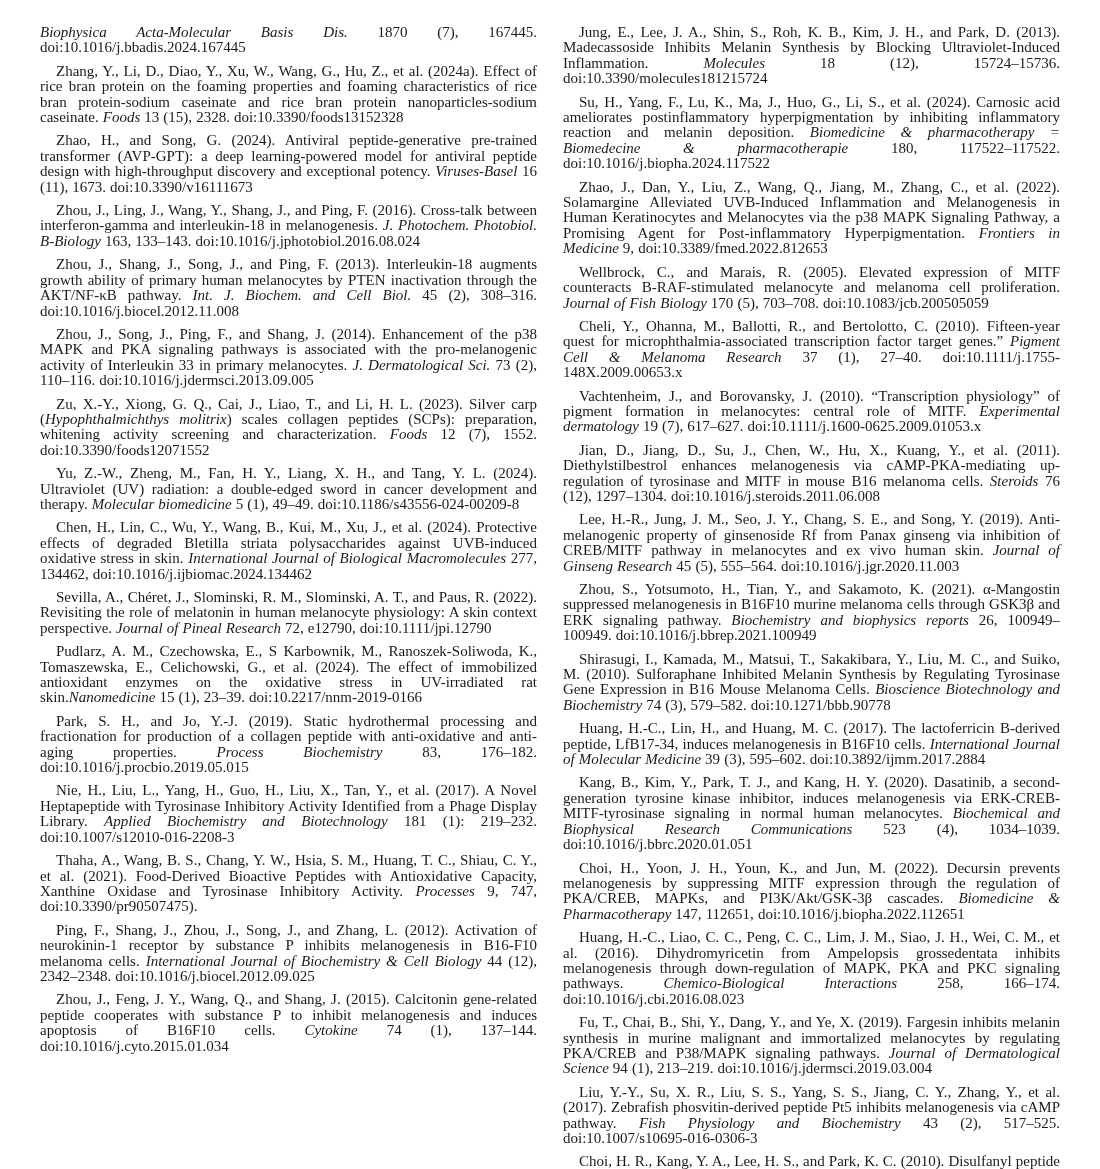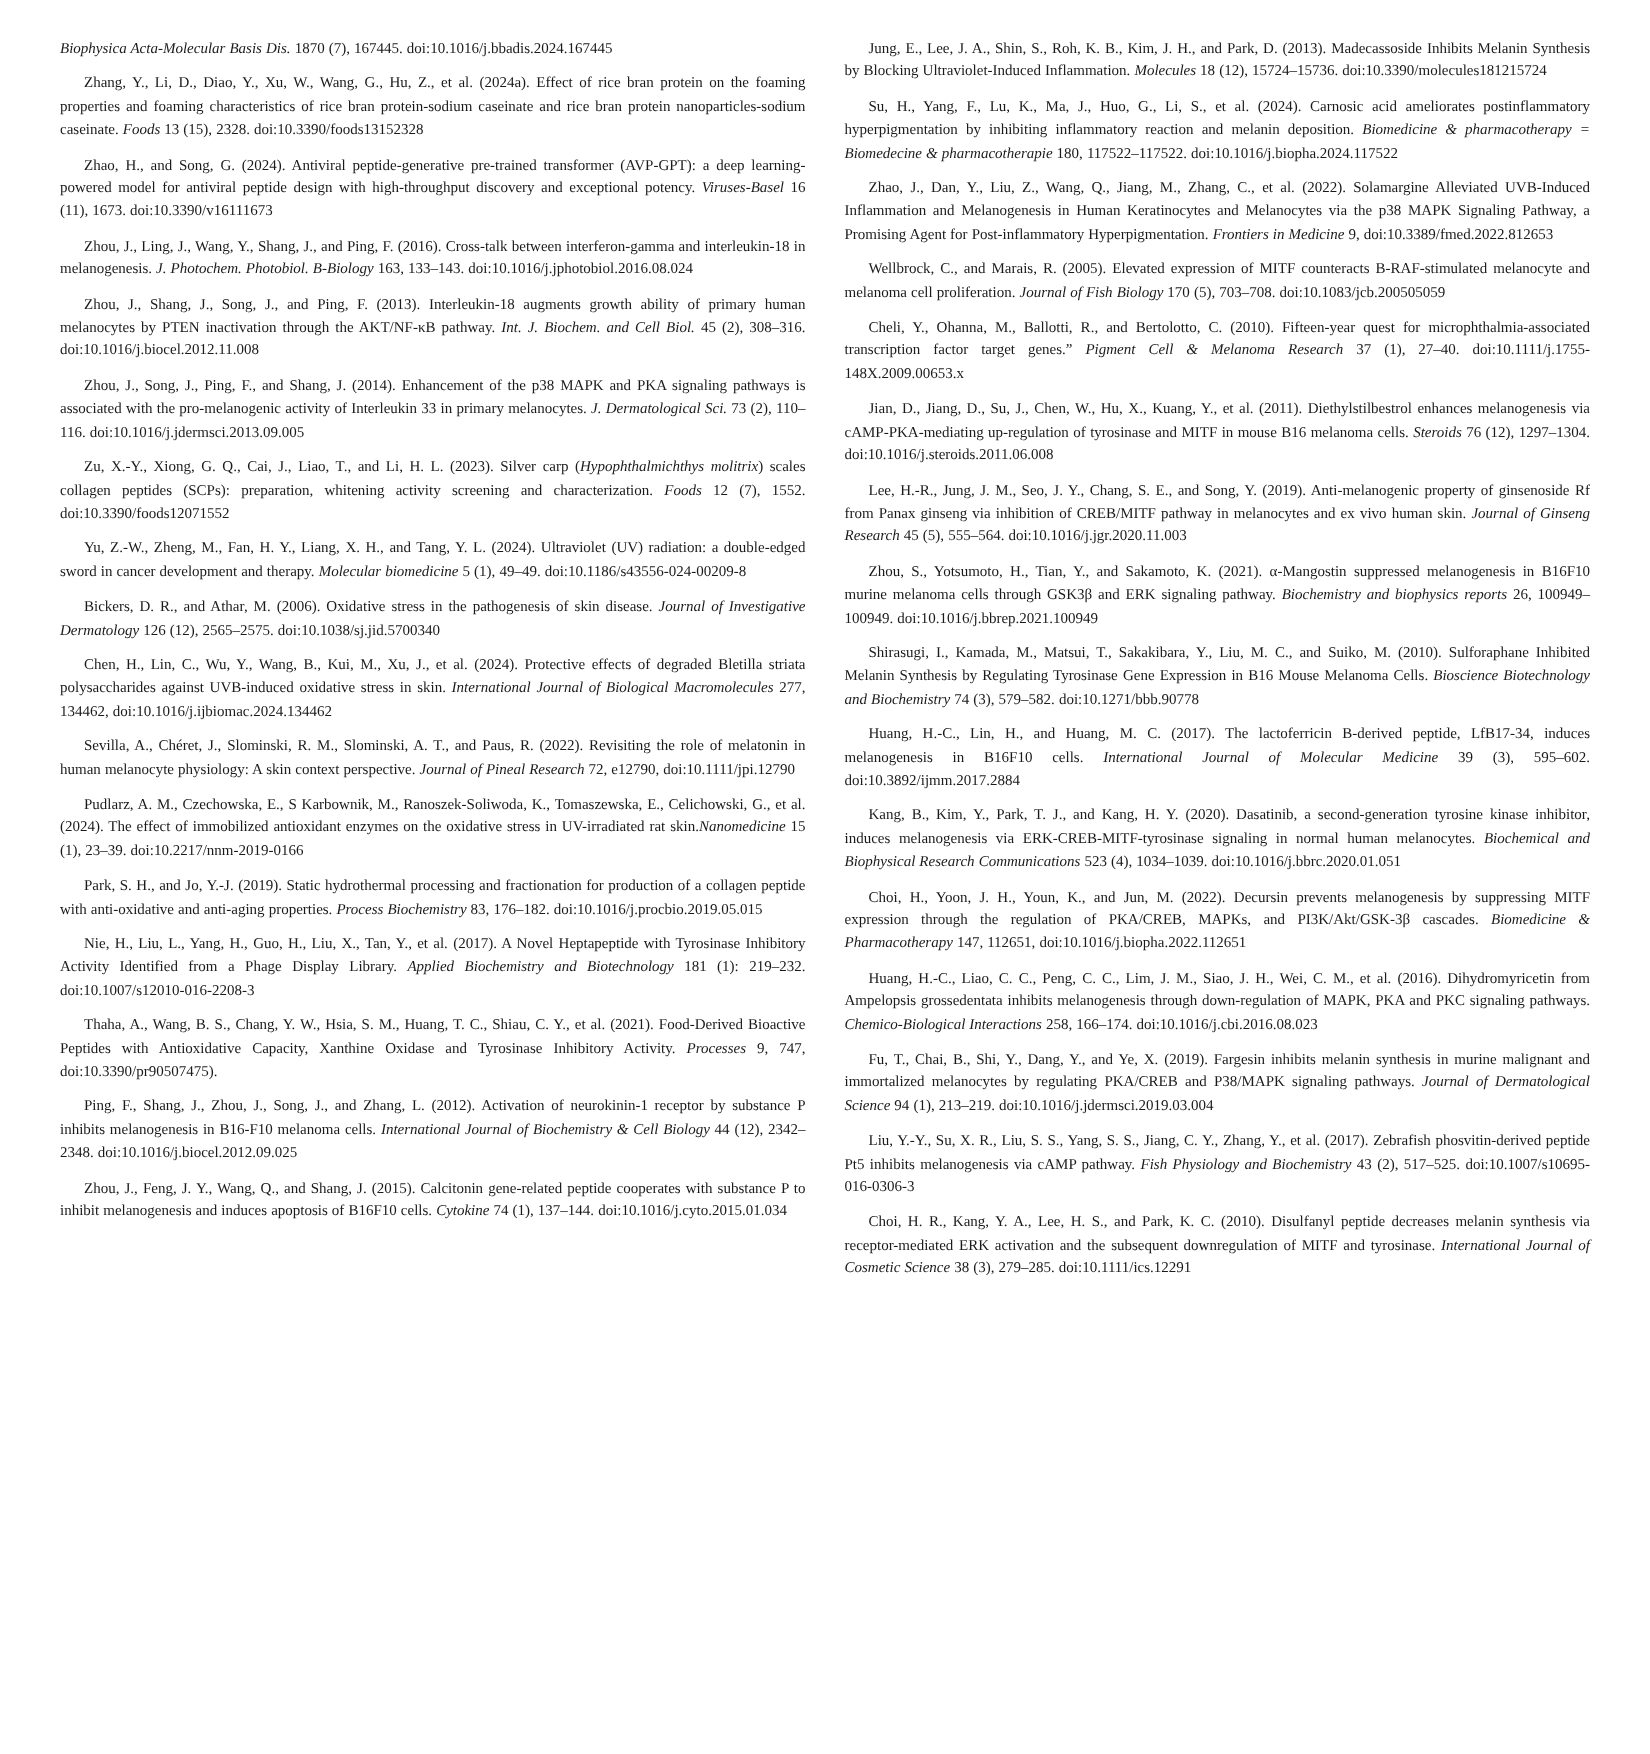--- a/index.html
+++ b/index.html
@@ -11,21 +11,21 @@
     overflow: hidden;
   }
   .page {
     box-sizing: border-box;
     width: 1100px; height: 1169px;
     padding: 25px 40px 0 40px;
   }
   .columns { display: flex; gap: 26px; }
   .column { width: 497px; }
   p.ref {
-    font-size: 10px;
+    font-size: 15px;
     line-height: 15.4px;
     text-align: justify;
     margin: 0 0 8px 0;
     text-indent: 16px;
     word-spacing: 0.02em;
   }
   p.ref.cont { text-indent: 0; }
   .it { font-style: italic; }
 </style>
 </head>
@@ -35,36 +35,36 @@
   <div class="columns">
     <section class="column" id="col-0">
         <p class="ref cont"><span class="it">Biophysica Acta-Molecular Basis Dis.</span><span> 1870 (7), 167445. doi:10.1016/j.bbadis.2024.167445</span></p>
         <p class="ref"><span>Zhang, Y., Li, D., Diao, Y., Xu, W., Wang, G., Hu, Z., et al. (2024a). Effect of rice bran protein on the foaming properties and foaming characteristics of rice bran protein-sodium caseinate and rice bran protein nanoparticles-sodium caseinate. </span><span class="it">Foods</span><span> 13 (15), 2328. doi:10.3390/foods13152328</span></p>
         <p class="ref"><span>Zhao, H., and Song, G. (2024). Antiviral peptide-generative pre-trained transformer (AVP-GPT): a deep learning-powered model for antiviral peptide design with high-throughput discovery and exceptional potency. </span><span class="it">Viruses-Basel</span><span> 16 (11), 1673. doi:10.3390/v16111673</span></p>
         <p class="ref"><span>Zhou, J., Ling, J., Wang, Y., Shang, J., and Ping, F. (2016). Cross-talk between interferon-gamma and interleukin-18 in melanogenesis. </span><span class="it">J. Photochem. Photobiol. B-Biology</span><span> 163, 133–143. doi:10.1016/j.jphotobiol.2016.08.024</span></p>
         <p class="ref"><span>Zhou, J., Shang, J., Song, J., and Ping, F. (2013). Interleukin-18 augments growth ability of primary human melanocytes by PTEN inactivation through the AKT/NF-κB pathway. </span><span class="it">Int. J. Biochem. and Cell Biol.</span><span> 45 (2), 308–316. doi:10.1016/j.biocel.2012.11.008</span></p>
         <p class="ref"><span>Zhou, J., Song, J., Ping, F., and Shang, J. (2014). Enhancement of the p38 MAPK and PKA signaling pathways is associated with the pro-melanogenic activity of Interleukin 33 in primary melanocytes. </span><span class="it">J. Dermatological Sci.</span><span> 73 (2), 110–116. doi:10.1016/j.jdermsci.2013.09.005</span></p>
         <p class="ref"><span>Zu, X.-Y., Xiong, G. Q., Cai, J., Liao, T., and Li, H. L. (2023). Silver carp (</span><span class="it">Hypophthalmichthys molitrix</span><span>) scales collagen peptides (SCPs): preparation, whitening activity screening and characterization. </span><span class="it">Foods</span><span> 12 (7), 1552. doi:10.3390/foods12071552</span></p>
         <p class="ref"><span>Yu, Z.-W., Zheng, M., Fan, H. Y., Liang, X. H., and Tang, Y. L. (2024). Ultraviolet (UV) radiation: a double-edged sword in cancer development and therapy. </span><span class="it">Molecular biomedicine</span><span> 5 (1), 49–49. doi:10.1186/s43556-024-00209-8</span></p>
-        <p class="ref"><span>Bickers, D. R., and Athar, M. (2006). Oxidative stress in the pathogenesis of skin disease. </span><span class="it">Journal of Investigative Dermatology</span><span> 126 (12), 2565–2575. doi:10.1038/sj.jid.5700340</span></p>
         <p class="ref"><span>Chen, H., Lin, C., Wu, Y., Wang, B., Kui, M., Xu, J., et al. (2024). Protective effects of degraded Bletilla striata polysaccharides against UVB-induced oxidative stress in skin. </span><span class="it">International Journal of Biological Macromolecules</span><span> 277, 134462, doi:10.1016/j.ijbiomac.2024.134462</span></p>
         <p class="ref"><span>Sevilla, A., Chéret, J., Slominski, R. M., Slominski, A. T., and Paus, R. (2022). Revisiting the role of melatonin in human melanocyte physiology: A skin context perspective. </span><span class="it">Journal of Pineal Research</span><span> 72, e12790, doi:10.1111/jpi.12790</span></p>
         <p class="ref"><span>Pudlarz, A. M., Czechowska, E., S Karbownik, M., Ranoszek-Soliwoda, K., Tomaszewska, E., Celichowski, G., et al. (2024). The effect of immobilized antioxidant enzymes on the oxidative stress in UV-irradiated rat skin.</span><span class="it">Nanomedicine</span><span> 15 (1), 23–39. doi:10.2217/nnm-2019-0166</span></p>
         <p class="ref"><span>Park, S. H., and Jo, Y.-J. (2019). Static hydrothermal processing and fractionation for production of a collagen peptide with anti-oxidative and anti-aging properties. </span><span class="it">Process Biochemistry</span><span> 83, 176–182. doi:10.1016/j.procbio.2019.05.015</span></p>
         <p class="ref"><span>Nie, H., Liu, L., Yang, H., Guo, H., Liu, X., Tan, Y., et al. (2017). A Novel Heptapeptide with Tyrosinase Inhibitory Activity Identified from a Phage Display Library. </span><span class="it">Applied Biochemistry and Biotechnology</span><span> 181 (1): 219–232. doi:10.1007/s12010-016-2208-3</span></p>
         <p class="ref"><span>Thaha, A., Wang, B. S., Chang, Y. W., Hsia, S. M., Huang, T. C., Shiau, C. Y., et al. (2021). Food-Derived Bioactive Peptides with Antioxidative Capacity, Xanthine Oxidase and Tyrosinase Inhibitory Activity. </span><span class="it">Processes</span><span> 9, 747, doi:10.3390/pr90507475).</span></p>
         <p class="ref"><span>Ping, F., Shang, J., Zhou, J., Song, J., and Zhang, L. (2012). Activation of neurokinin-1 receptor by substance P inhibits melanogenesis in B16-F10 melanoma cells. </span><span class="it">International Journal of Biochemistry &amp; Cell Biology</span><span> 44 (12), 2342–2348. doi:10.1016/j.biocel.2012.09.025</span></p>
         <p class="ref"><span>Zhou, J., Feng, J. Y., Wang, Q., and Shang, J. (2015). Calcitonin gene-related peptide cooperates with substance P to inhibit melanogenesis and induces apoptosis of B16F10 cells. </span><span class="it">Cytokine</span><span> 74 (1), 137–144. doi:10.1016/j.cyto.2015.01.034</span></p>
       </section>
     <section class="column" id="col-1">
         <p class="ref"><span>Jung, E., Lee, J. A., Shin, S., Roh, K. B., Kim, J. H., and Park, D. (2013). Madecassoside Inhibits Melanin Synthesis by Blocking Ultraviolet-Induced Inflammation. </span><span class="it">Molecules</span><span> 18 (12), 15724–15736. doi:10.3390/molecules181215724</span></p>
         <p class="ref"><span>Su, H., Yang, F., Lu, K., Ma, J., Huo, G., Li, S., et al. (2024). Carnosic acid ameliorates postinflammatory hyperpigmentation by inhibiting inflammatory reaction and melanin deposition. </span><span class="it">Biomedicine &amp; pharmacotherapy = Biomedecine &amp; pharmacotherapie</span><span> 180, 117522–117522. doi:10.1016/j.biopha.2024.117522</span></p>
         <p class="ref"><span>Zhao, J., Dan, Y., Liu, Z., Wang, Q., Jiang, M., Zhang, C., et al. (2022). Solamargine Alleviated UVB-Induced Inflammation and Melanogenesis in Human Keratinocytes and Melanocytes via the p38 MAPK Signaling Pathway, a Promising Agent for Post-inflammatory Hyperpigmentation. </span><span class="it">Frontiers in Medicine</span><span> 9, doi:10.3389/fmed.2022.812653</span></p>
         <p class="ref"><span>Wellbrock, C., and Marais, R. (2005). Elevated expression of MITF counteracts B-RAF-stimulated melanocyte and melanoma cell proliferation. </span><span class="it">Journal of Fish Biology</span><span> 170 (5), 703–708. doi:10.1083/jcb.200505059</span></p>
         <p class="ref"><span>Cheli, Y., Ohanna, M., Ballotti, R., and Bertolotto, C. (2010). Fifteen-year quest for microphthalmia-associated transcription factor target genes.” </span><span class="it">Pigment Cell &amp; Melanoma Research</span><span> 37 (1), 27–40. doi:10.1111/j.1755-148X.2009.00653.x</span></p>
+        <p class="ref"><span>Vachtenheim, J., and Borovansky, J. (2010). “Transcription physiology” of pigment formation in melanocytes: central role of MITF. </span><span class="it">Experimental dermatology</span><span> 19 (7), 617–627. doi:10.1111/j.1600-0625.2009.01053.x</span></p>
         <p class="ref"><span>Jian, D., Jiang, D., Su, J., Chen, W., Hu, X., Kuang, Y., et al. (2011). Diethylstilbestrol enhances melanogenesis via cAMP-PKA-mediating up-regulation of tyrosinase and MITF in mouse B16 melanoma cells. </span><span class="it">Steroids</span><span> 76 (12), 1297–1304. doi:10.1016/j.steroids.2011.06.008</span></p>
         <p class="ref"><span>Lee, H.-R., Jung, J. M., Seo, J. Y., Chang, S. E., and Song, Y. (2019). Anti-melanogenic property of ginsenoside Rf from Panax ginseng via inhibition of CREB/MITF pathway in melanocytes and ex vivo human skin. </span><span class="it">Journal of Ginseng Research</span><span> 45 (5), 555–564. doi:10.1016/j.jgr.2020.11.003</span></p>
         <p class="ref"><span>Zhou, S., Yotsumoto, H., Tian, Y., and Sakamoto, K. (2021). α-Mangostin suppressed melanogenesis in B16F10 murine melanoma cells through GSK3β and ERK signaling pathway. </span><span class="it">Biochemistry and biophysics reports</span><span> 26, 100949–100949. doi:10.1016/j.bbrep.2021.100949</span></p>
         <p class="ref"><span>Shirasugi, I., Kamada, M., Matsui, T., Sakakibara, Y., Liu, M. C., and Suiko, M. (2010). Sulforaphane Inhibited Melanin Synthesis by Regulating Tyrosinase Gene Expression in B16 Mouse Melanoma Cells. </span><span class="it">Bioscience Biotechnology and Biochemistry</span><span> 74 (3), 579–582. doi:10.1271/bbb.90778</span></p>
         <p class="ref"><span>Huang, H.-C., Lin, H., and Huang, M. C. (2017). The lactoferricin B-derived peptide, LfB17-34, induces melanogenesis in B16F10 cells. </span><span class="it">International Journal of Molecular Medicine</span><span> 39 (3), 595–602. doi:10.3892/ijmm.2017.2884</span></p>
         <p class="ref"><span>Kang, B., Kim, Y., Park, T. J., and Kang, H. Y. (2020). Dasatinib, a second-generation tyrosine kinase inhibitor, induces melanogenesis via ERK-CREB-MITF-tyrosinase signaling in normal human melanocytes. </span><span class="it">Biochemical and Biophysical Research Communications</span><span> 523 (4), 1034–1039. doi:10.1016/j.bbrc.2020.01.051</span></p>
         <p class="ref"><span>Choi, H., Yoon, J. H., Youn, K., and Jun, M. (2022). Decursin prevents melanogenesis by suppressing MITF expression through the regulation of PKA/CREB, MAPKs, and PI3K/Akt/GSK-3β cascades. </span><span class="it">Biomedicine &amp; Pharmacotherapy</span><span> 147, 112651, doi:10.1016/j.biopha.2022.112651</span></p>
         <p class="ref"><span>Huang, H.-C., Liao, C. C., Peng, C. C., Lim, J. M., Siao, J. H., Wei, C. M., et al. (2016). Dihydromyricetin from Ampelopsis grossedentata inhibits melanogenesis through down-regulation of MAPK, PKA and PKC signaling pathways. </span><span class="it">Chemico-Biological Interactions</span><span> 258, 166–174. doi:10.1016/j.cbi.2016.08.023</span></p>
         <p class="ref"><span>Fu, T., Chai, B., Shi, Y., Dang, Y., and Ye, X. (2019). Fargesin inhibits melanin synthesis in murine malignant and immortalized melanocytes by regulating PKA/CREB and P38/MAPK signaling pathways. </span><span class="it">Journal of Dermatological Science</span><span> 94 (1), 213–219. doi:10.1016/j.jdermsci.2019.03.004</span></p>
         <p class="ref"><span>Liu, Y.-Y., Su, X. R., Liu, S. S., Yang, S. S., Jiang, C. Y., Zhang, Y., et al. (2017). Zebrafish phosvitin-derived peptide Pt5 inhibits melanogenesis via cAMP pathway. </span><span class="it">Fish Physiology and Biochemistry</span><span> 43 (2), 517–525. doi:10.1007/s10695-016-0306-3</span></p>

